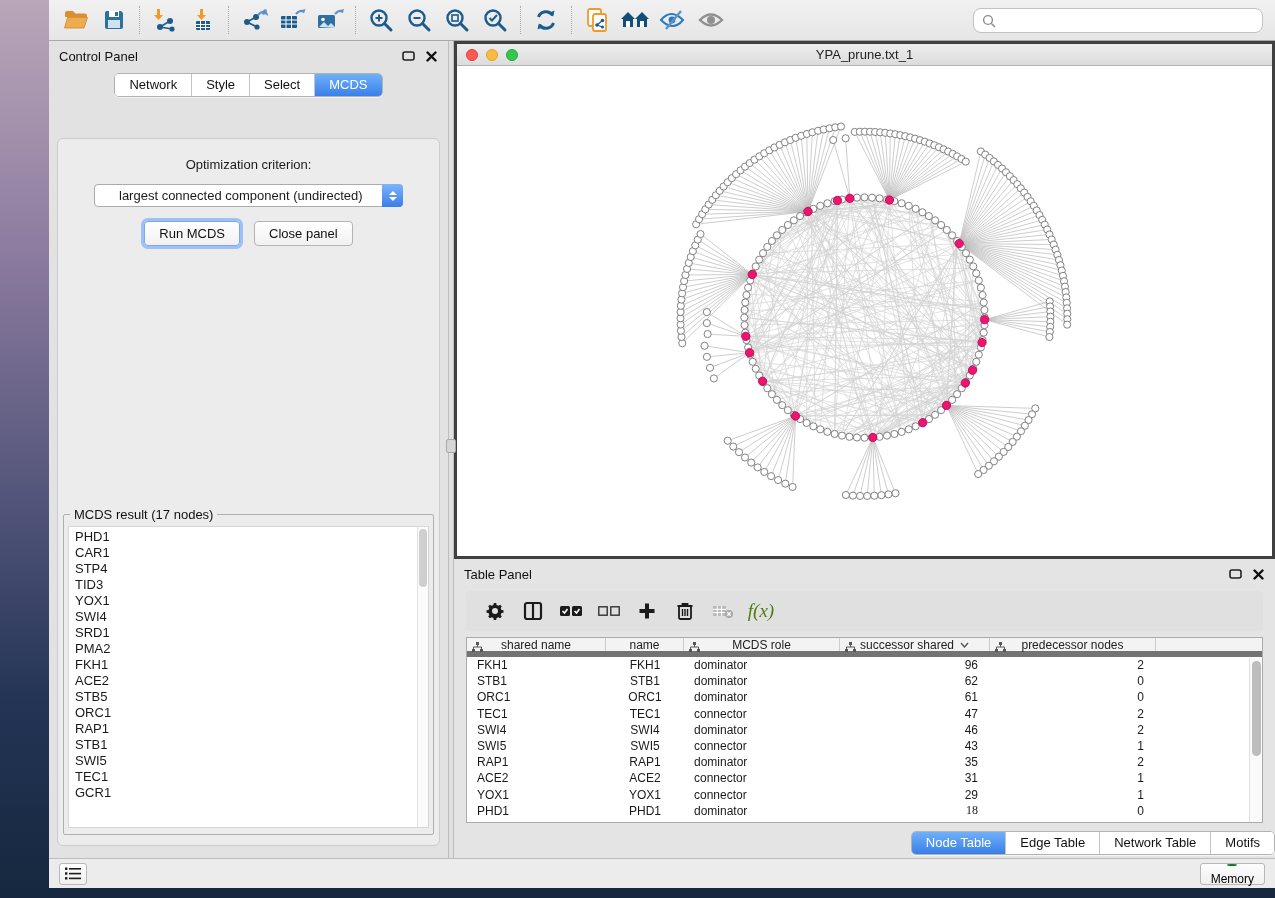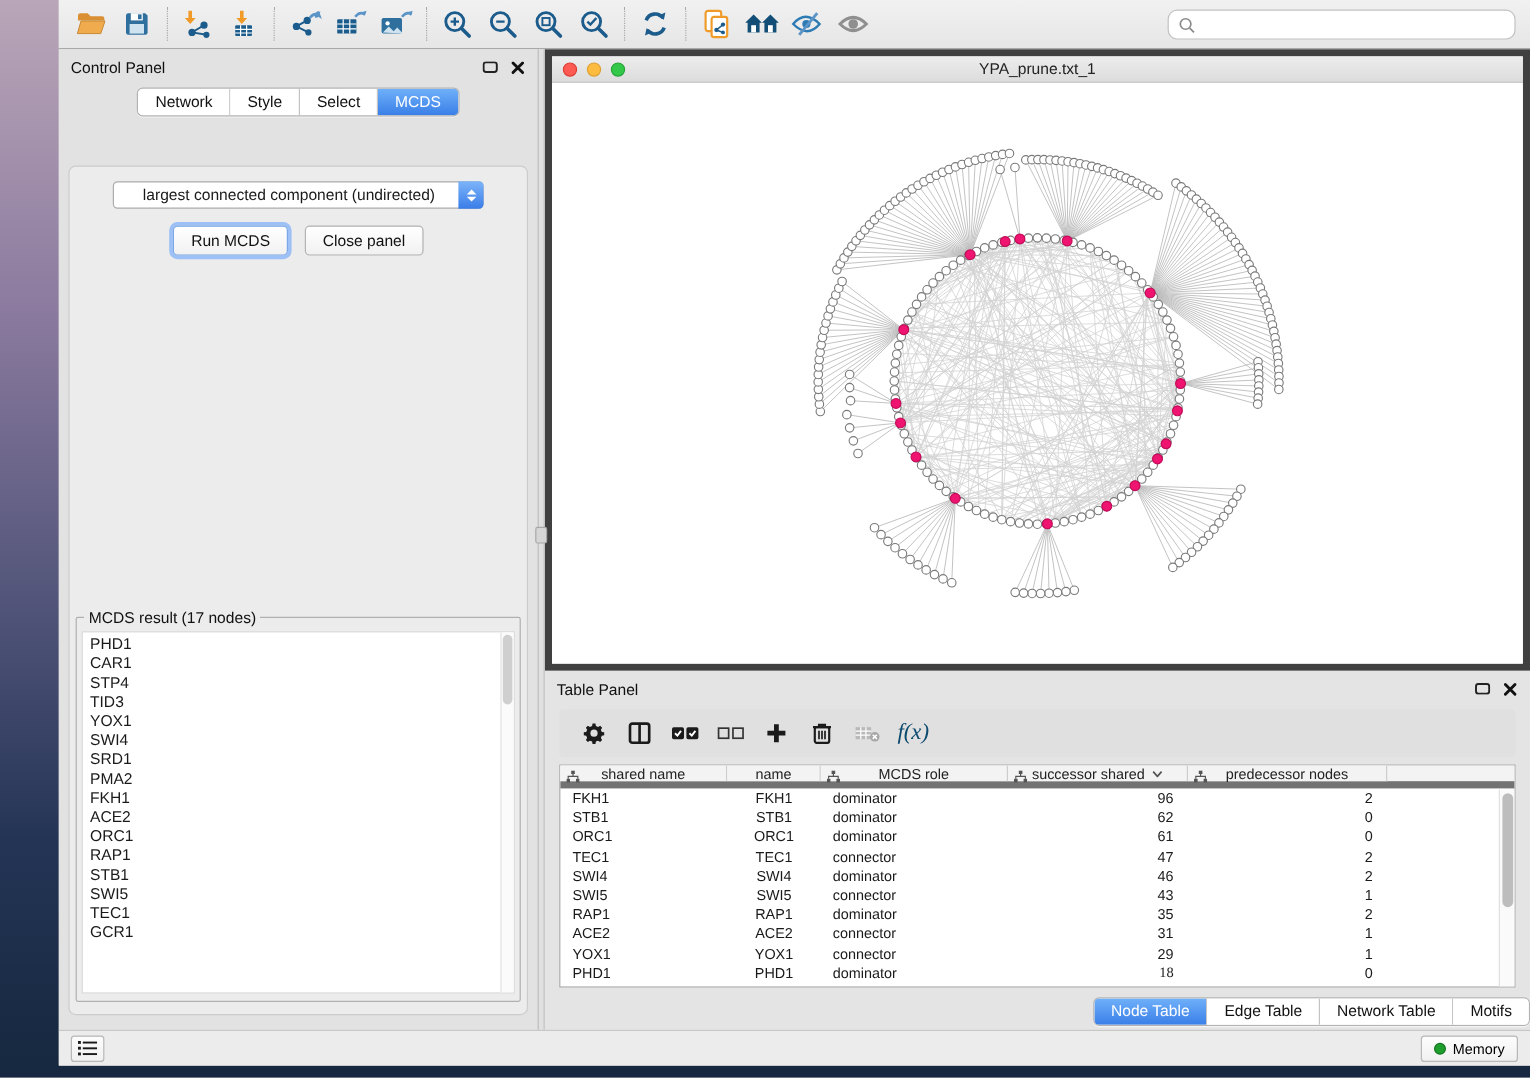--- a/index.html
+++ b/index.html
@@ -60,38 +60,38 @@
   .mcds-item { font-size:13px; line-height:16px; cursor:default; }
   .mini-scroll { width:11px; background:#fbfbfb; border-left:1px solid #e2e2e2; position:relative; }
   .mini-thumb { position:absolute; top:2px; left:1px; width:8px; height:58px; background:#cfcfcf; border-radius:4px; }
 
   
   .v-divider { width:6px; flex:0 0 auto; background:#e0e0e0; border-left:1px solid #bdbdbd; border-right:1px solid #bdbdbd; position:relative; cursor:col-resize; }
   .v-handle { position:absolute; top:398px; left:-3px; width:10px; height:14px; background:#d6d6d6; border:1px solid #a8a8a8; border-radius:2px; }
 
   
   .right-col { flex:1; display:flex; flex-direction:column; min-width:0; }
-  .network-frame { height:518px; flex:0 0 auto; border:6px solid #404040; background:#fff; display:flex; flex-direction:column; }
+  .network-frame { height:518px; flex:0 0 auto; border:3px solid #404040; background:#fff; display:flex; flex-direction:column; }
   .net-titlebar { height:22px; background:linear-gradient(#ededed,#dcdcdc); border-bottom:1px solid #b3b3b3;
                   display:flex; align-items:center; position:relative; flex:0 0 auto; }
   .lights { display:flex; gap:8px; margin-left:9px; }
   .light { width:12px; height:12px; border-radius:50%; }
   .light.red { background:#fc5a52; border:1px solid #de3e36; }
   .light.yellow { background:#fdbc40; border:1px solid #dfa133; }
   .light.green { background:#34c84a; border:1px solid #27a53a; }
   .net-title { position:absolute; left:0; right:0; text-align:center; font-size:13px; color:#222; }
   .net-canvas { flex:1; background:#fff; position:relative; }
   .net-canvas svg { display:block; width:100%; height:100%; }
 
   
   .table-panel { flex:1; background:#e4e4e4; display:flex; flex-direction:column; position:relative; min-height:0; }
   .tp-toolbar { margin:6px 12px 0; height:40px; background:#e0e0e0; border-radius:4px; display:flex; align-items:center; gap:0; padding:0 10px; }
   .tp-ibtn { width:38px; height:32px; background:transparent; border:none; display:flex; align-items:center; justify-content:center; cursor:pointer; }
   .tp-ibtn.disabled { cursor:default; }
-  .fx-label { font-family:"Liberation Serif","DejaVu Serif",serif; font-style:italic; font-size:19px; color:#0c4a6e; }
+  .fx-label { font-family:"Liberation Serif","DejaVu Serif",serif; font-style:italic; font-size:19px; color:#4d7c0f; }
 
   .table-wrap { margin:6px 12px 0; background:#fff; border:1px solid #ababab; flex:0 0 auto; height:186px; position:relative; display:flex; flex-direction:column; }
   .thead { display:flex; height:19px; flex:0 0 auto; background:#f3f3f3; border-bottom:6px solid #737373; }
   .th { position:relative; display:flex; align-items:center; justify-content:center; font-size:12px; color:#222;
         border-right:1px solid #cdcdcd; background:#f3f3f3; }
   .th .tree-ic { position:absolute; left:5px; top:4px; }
   .th .sort-ic { margin-left:6px; }
   .tbody { flex:1; overflow:hidden; }
   .tr { display:flex; height:16.2px; align-items:center; cursor:default; }
   .td { font-size:12px; white-space:nowrap; overflow:hidden; }
@@ -101,21 +101,21 @@
   .tscroll { position:absolute; right:0; top:20px; bottom:0; width:13px; background:#fafafa; border-left:1px solid #e0e0e0; }
   .tthumb { position:absolute; left:2px; top:3px; width:9px; height:95px; background:#bdbdbd; border-radius:5px; }
 
   .table-tabs { display:flex; justify-content:flex-end; margin-top:8px; }
 
   
   .statusbar { height:30px; flex:0 0 auto; background:#ececec; border-top:1px solid #bdbdbd; display:flex; align-items:center; padding:0 10px; }
   .sb-btn { width:28px; height:22px; background:linear-gradient(#fdfdfd,#f0f0f0); border:1px solid #b8b8b8; border-radius:3px;
             display:flex; align-items:center; justify-content:center; cursor:pointer; }
   .memory-btn { margin-left:auto; height:22px; background:linear-gradient(#fdfdfd,#f0f0f0); border:1px solid #b8b8b8; border-radius:3px;
-                display:flex; align-items:center; gap:6px; padding:0 10px; font-size:12px; cursor:pointer; }
+                display:flex; align-items:center; gap:6px; padding:0 10px; font-size:12px; cursor:pointer;flex-direction:column; }
   .mem-dot { width:10px; height:10px; border-radius:50%; background:#1e9e2d; border:1px solid #13761f; }
 </style>
 </head>
 <body>
 
 <div class="app">
 
   <div class="toolbar">
     <button class="tbtn">
       <svg width="26" height="22" viewBox="0 0 26 22">
@@ -283,20 +283,21 @@
       <div class="seg-tabs">
           <div class="seg-wrap" id="ctrlTabs">
             <div class="seg-tab">Network</div>
             <div class="seg-tab">Style</div>
             <div class="seg-tab">Select</div>
             <div class="seg-tab active">MCDS</div>
           </div>
         </div>
 
       <div class="cp-inner">
+        <div class="opt-label">Optimization criterion:</div>
         <div class="select-box">
           <span class="sel-text">largest connected component (undirected)</span>
           <span class="select-cap">
               <span class="tri up"></span>
               <span class="tri down"></span>
             </span>
         </div>
         <div class="btn-row">
           <button class="mac-btn focused">Run MCDS</button>
           <button class="mac-btn">Close panel</button>
@@ -309,20 +310,21 @@
                 <div class="mcds-item">PHD1</div>
                 <div class="mcds-item">CAR1</div>
                 <div class="mcds-item">STP4</div>
                 <div class="mcds-item">TID3</div>
                 <div class="mcds-item">YOX1</div>
                 <div class="mcds-item">SWI4</div>
                 <div class="mcds-item">SRD1</div>
                 <div class="mcds-item">PMA2</div>
                 <div class="mcds-item">FKH1</div>
                 <div class="mcds-item">ACE2</div>
+                <div class="mcds-item">STB5</div>
                 <div class="mcds-item">ORC1</div>
                 <div class="mcds-item">RAP1</div>
                 <div class="mcds-item">STB1</div>
                 <div class="mcds-item">SWI5</div>
                 <div class="mcds-item">TEC1</div>
                 <div class="mcds-item">GCR1</div>
               </div>
             <div class="mini-scroll">
                 <div class="mini-thumb"></div>
               </div>

